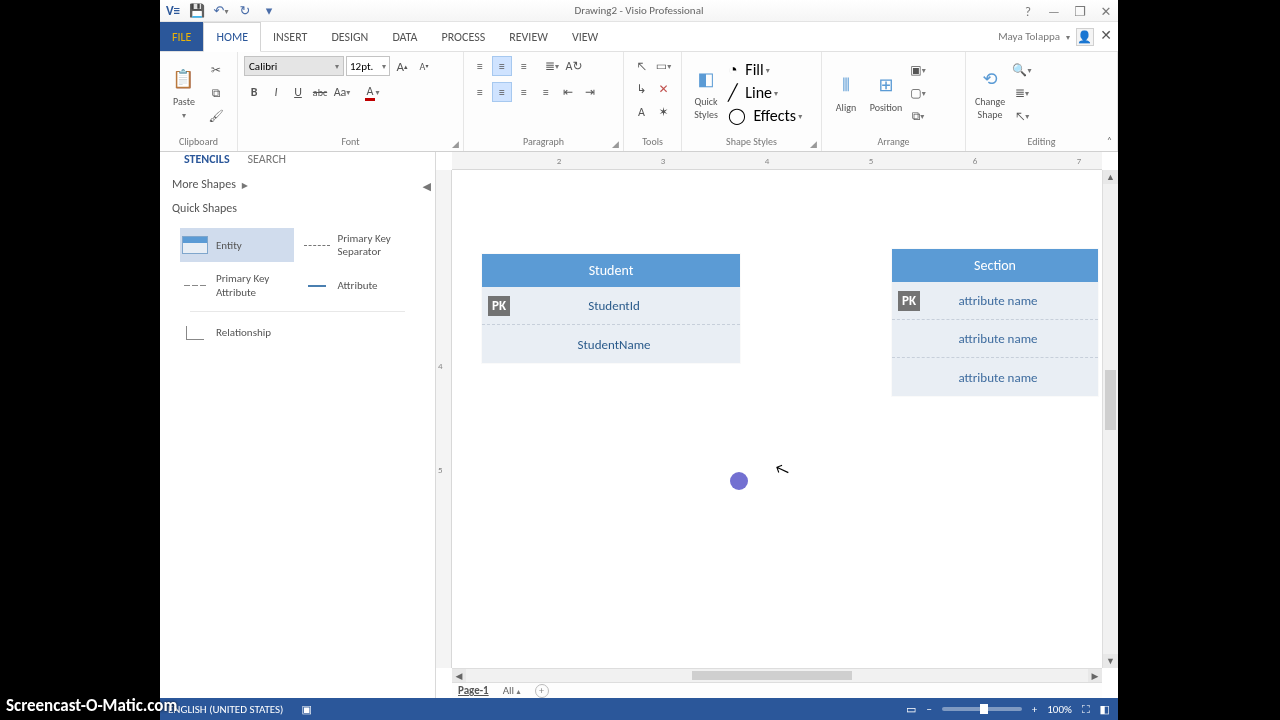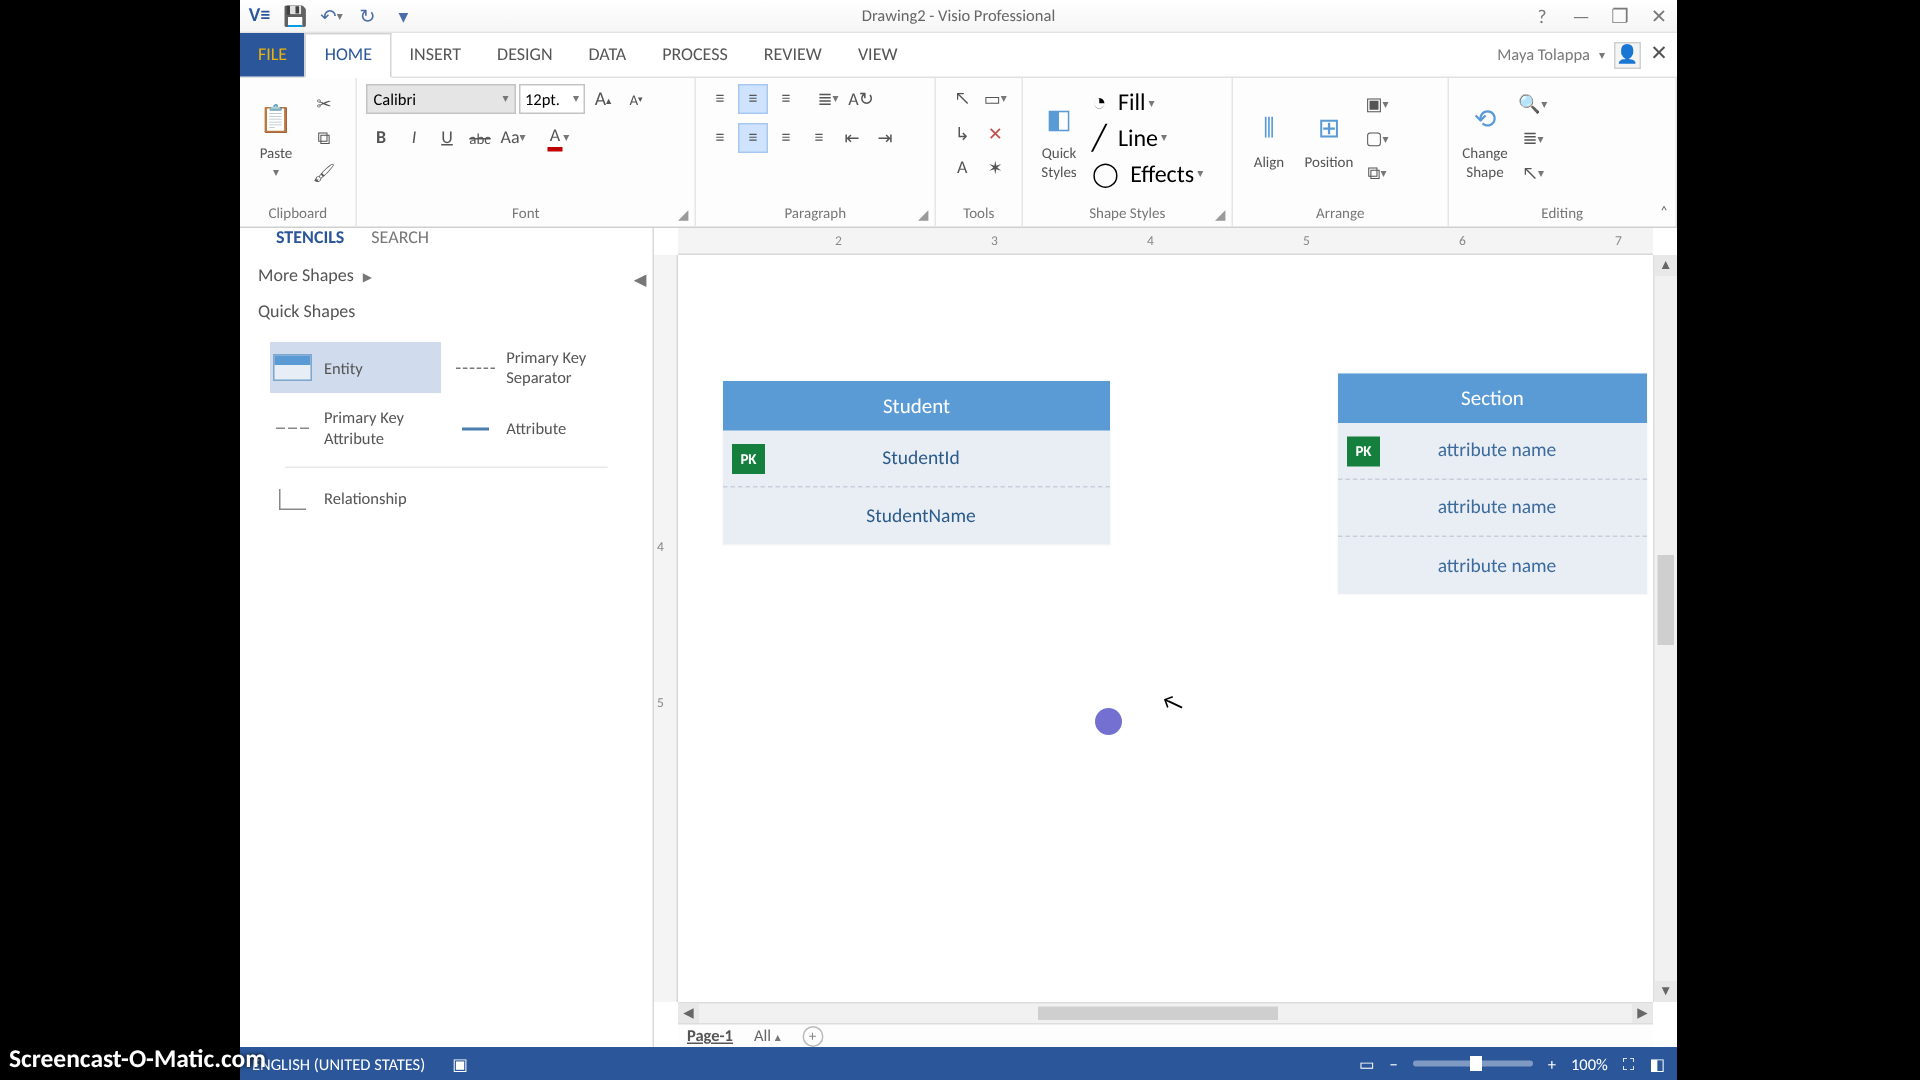--- a/index.html
+++ b/index.html
@@ -78,21 +78,21 @@
   
   .pagetabs{ position:absolute; left:16px; right:16px; bottom:0; height:16px; font-size:11px; color:#555; display:flex; align-items:center; gap:14px; border-top:1px solid #ddd; background:#fdfdfd; padding:0 6px;}
   .pagetabs .pt{ font-weight:600;text-decoration:underline;}
   .pagetabs .all{ color:#666;}
   .pagetabs .add{ width:14px;height:14px;border:1px solid #bbb;border-radius:50%;display:flex;align-items:center;justify-content:center;font-size:10px;color:#888;}
   
   .entity{ position:absolute; background:#e9eef4; border:none; box-shadow:0 0 0 1px rgba(0,0,0,0.02);}
   .entity .hdr{ background:#5b9bd5; color:#fff; text-align:center; padding:8px 4px; font-size:14px;}
   .entity .row{ display:flex; align-items:center; min-height:38px; border-bottom:1px dashed #c7cfda;}
   .entity .row:last-child{border-bottom:none;}
-  .entity .pk{ width:22px; height:20px; margin:0 6px; background:#15803d; color:#fff; font-size:10px; font-weight:700; display:flex; align-items:center; justify-content:center;}
+  .entity .pk{ width:22px; height:20px; margin:0 6px; background:#737373; color:#fff; font-size:13px; font-weight:700; display:flex; align-items:center; justify-content:center;}
   .entity .attr{ flex:1; text-align:center; color:#2b5b8b; font-size:13px; padding-right:28px;}
   .entity .attr.placeholder{ color:#3d6b9e;}
   #e1{left:30px; top:84px; width:258px;}
   #e2{left:440px; top:79px; width:206px;}
   
   .inkblob{ position:absolute; left:278px; top:302px; width:18px; height:18px; border-radius:50%; background:#5a57c9; opacity:.85;}
   .cursor{ position:absolute; left:323px; top:290px; font-size:16px; color:#000; transform:rotate(-20deg);}
   
   .statusbar{ height:22px; background:#2b579a; color:#fff; font-size:11px; display:flex; align-items:center; justify-content:space-between; padding:0 8px;}
   .statusbar .left{ display:flex; gap:18px; align-items:center;}

